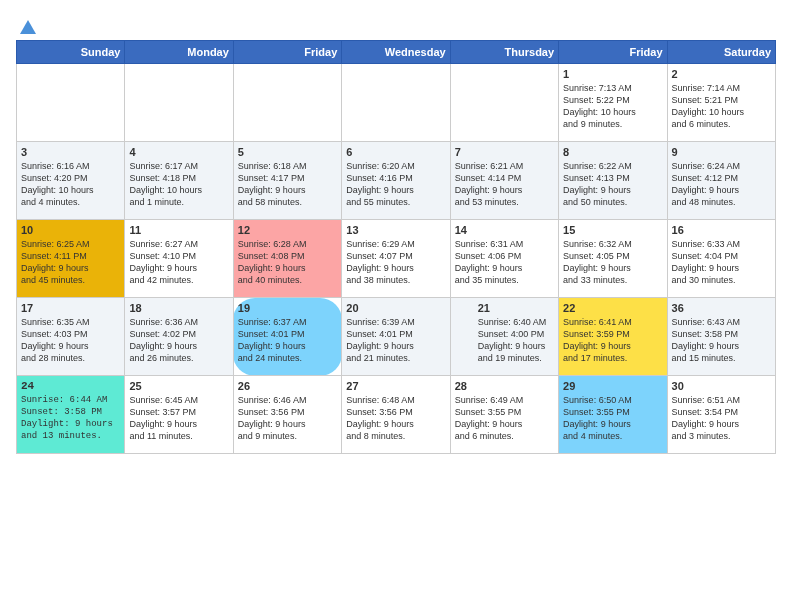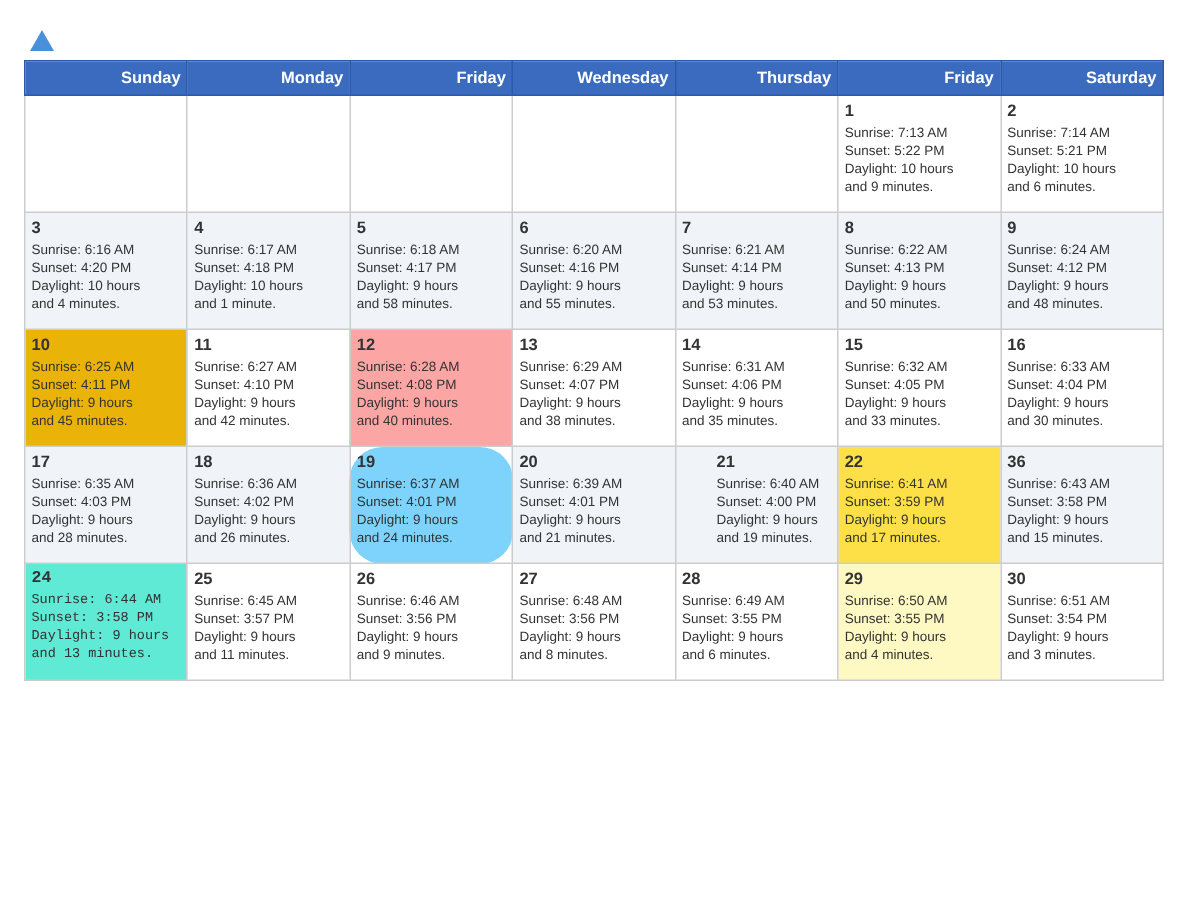--- a/index.html
+++ b/index.html
@@ -244,21 +244,21 @@
           <div class="day-info">Sunrise: 6:46 AM<br>Sunset: 3:56 PM<br>Daylight: 9 hours<br>and 9 minutes.</div>
         </td>
         <td style="background: rgb(255, 255, 255);">
           <span class="day-number">27</span>
           <div class="day-info">Sunrise: 6:48 AM<br>Sunset: 3:56 PM<br>Daylight: 9 hours<br>and 8 minutes.</div>
         </td>
         <td style="background: rgb(255, 255, 255);">
           <span class="day-number">28</span>
           <div class="day-info">Sunrise: 6:49 AM<br>Sunset: 3:55 PM<br>Daylight: 9 hours<br>and 6 minutes.</div>
         </td>
-        <td style="background: #fef9c3;">
+        <td style="background: #7dd3fc;">
           <span class="day-number">29</span>
           <div class="day-info">Sunrise: 6:50 AM<br>Sunset: 3:55 PM<br>Daylight: 9 hours<br>and 4 minutes.</div>
         </td>
         <td style="background: rgb(255, 255, 255);">
           <span class="day-number">30</span>
           <div class="day-info">Sunrise: 6:51 AM<br>Sunset: 3:54 PM<br>Daylight: 9 hours<br>and 3 minutes.</div>
         </td>
       </tr>
     </tbody>
 </table>

